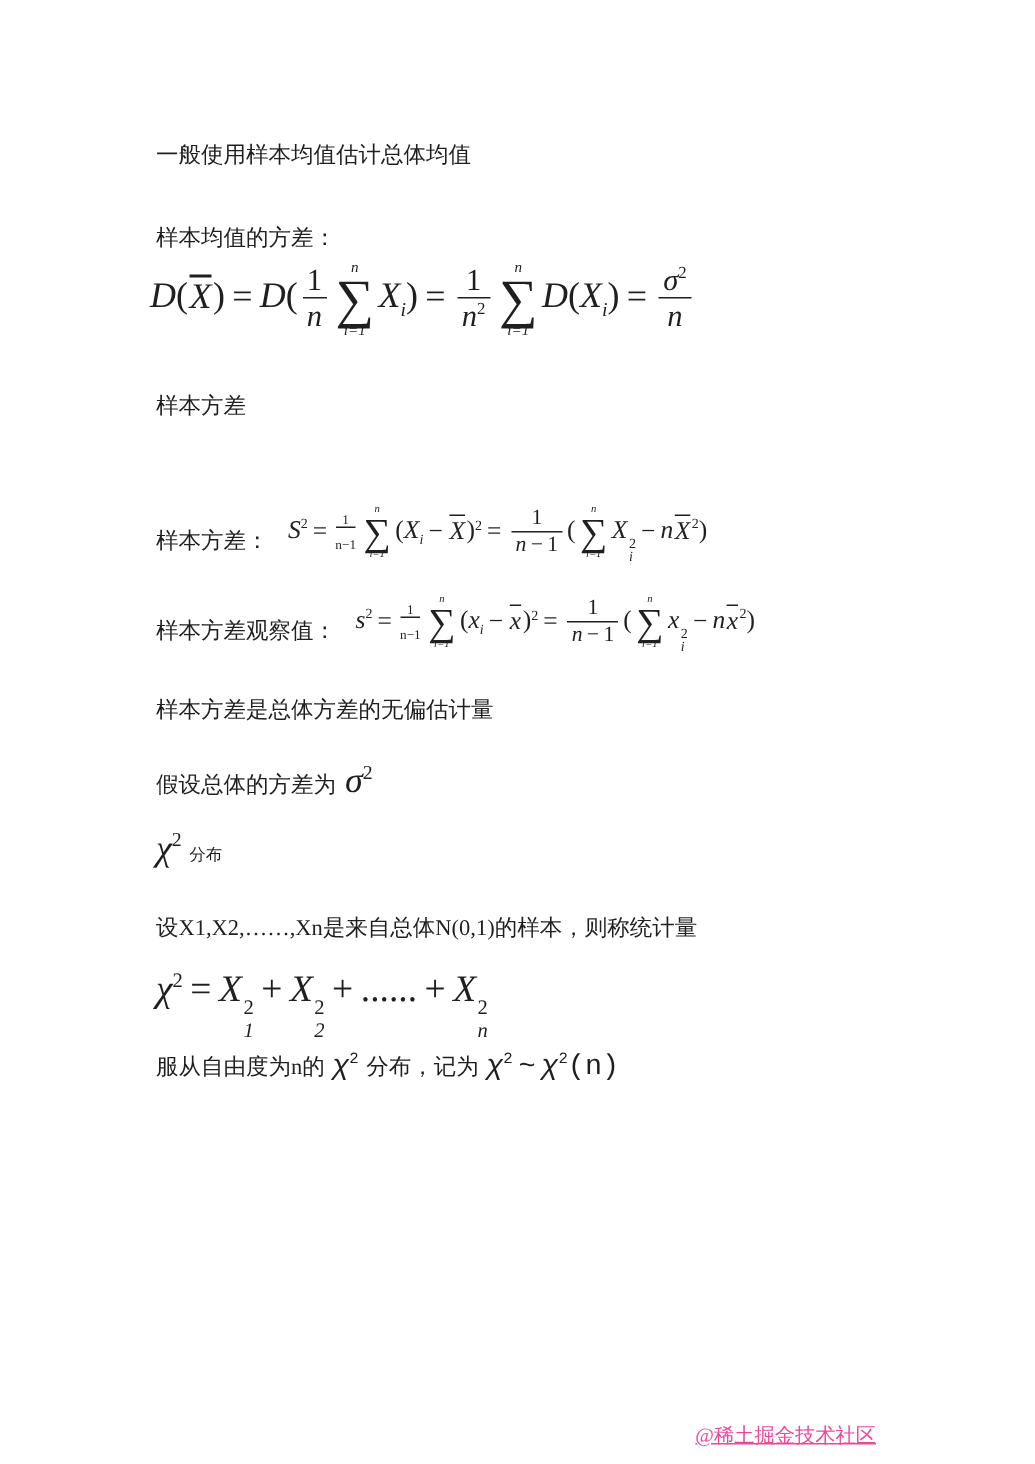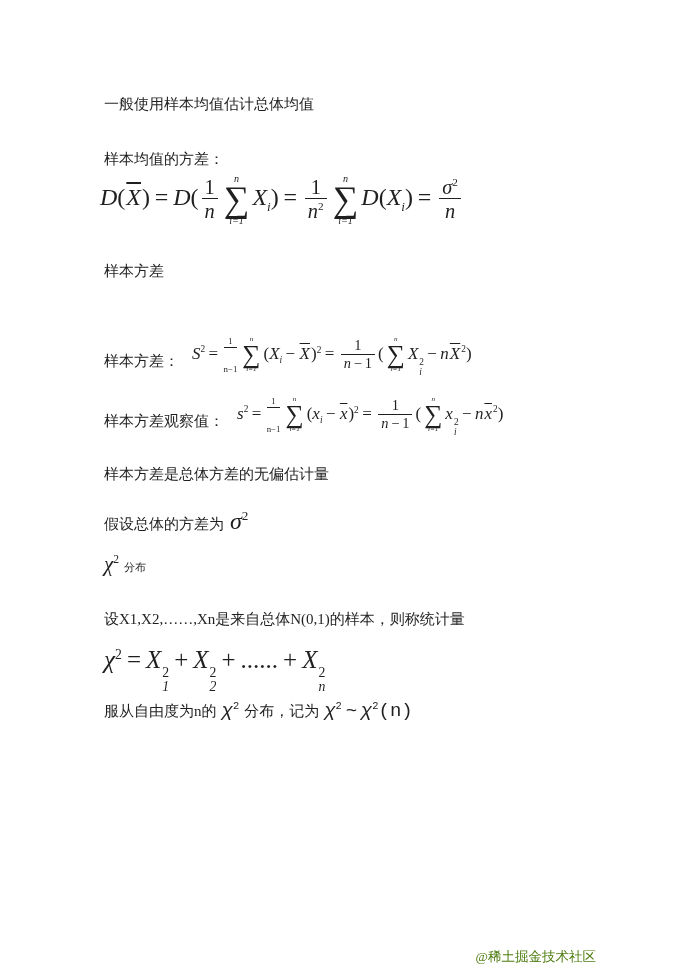--- a/index.html
+++ b/index.html
@@ -13,21 +13,21 @@
   .mo{font-style:normal;margin:0 0.2em;}
   .movl{font-style:italic;text-decoration:overline;padding:0 1px;}
   sub.msub{font-size:0.55em;font-style:italic;}
   sup.msup{font-size:0.55em;}
   .mhsup{font-size:0.55em;position:relative;top:-0.65em;}
   .mfrac{display:inline-block;vertical-align:middle;text-align:center;margin:0 3px;}
   .mfrac .fnum{display:block;font-size:0.85em;line-height:1.1;padding:0 3px;}
   .mfrac .fden{display:block;font-size:0.85em;line-height:1.1;padding:1px 3px 0;border-top:1.4px solid currentColor;}
   .msfrac{display:inline-block;vertical-align:middle;text-align:center;margin:0 2px;font-size:0.52em;font-style:normal;}
   .msfrac .fnum{display:block;line-height:1.2;}
-  .msfrac .fden{display:block;line-height:1.2;padding-top:16px;border-top:1px solid currentColor;text-align:center;}
+  .msfrac .fden{display:block;line-height:1.2;padding-top:6px;border-top:1px solid currentColor;text-align:center;}
   .msum{display:inline-flex;flex-direction:column;align-items:center;vertical-align:middle;margin:0 3px;line-height:1;}
   .msum .slim{font-size:0.42em;font-style:italic;line-height:1.1;}
   .msum .ssig{font-size:1.5em;line-height:0.85;font-style:normal;}
   .mss{display:inline-flex;flex-direction:column;align-items:flex-start;vertical-align:-0.35em;line-height:1;margin-left:1px;}
   .mss .sssup,.mss .sssub{font-size:0.55em;line-height:1.05;}
   .mss .sssub{font-style:italic;}
 
   #b-intro{top:95px;}
   #b-meanvar-label{top:150px;}
   #b-f1{top:173px;left:100px;font-size:24px;}
@@ -39,25 +39,25 @@
   #b-assume{top:506px;}
   #b-chihead{top:552px;}
   #b-setup2{top:610px;}
   #b-f4{top:646px;font-size:25px;}
   #b-final{top:700px;}
 
   .formula-row{display:flex;align-items:flex-end;gap:13px;}
   .formula-row .rowlabel{padding-bottom:7px;}
   .rowmath{font-size:17px;}
   .inline-sigma{font-size:24px;margin-left:6px;}
-  .chihead-math{font-size:21px;margin-right:5px;}
+  .chihead-math{font-size:24px;margin-right:5px;}
   .chihead-suffix{font-size:11px;}
   .inline-chi{font-size:19px;margin:0 5px;font-family:Liberation Mono, monospace;}
-  #b-watermark{position:absolute;top:948px;right:8px;font-size:13.5px;color:#4d7c0f;
-               font-family:"Liberation Serif","DejaVu Serif",serif;}
+  #b-watermark{position:absolute;top:948px;right:20px;font-size:13.5px;color:#ec4899;
+               font-family:"Liberation Serif","DejaVu Serif",serif;text-decoration:underline;}
 </style>
 </head>
 <body>
 
 <div class="page">
 
   <div class="blk cn" id="b-intro">一般使用样本均值估计总体均值</div>
 
   <div class="blk cn" id="b-meanvar-label">样本均值的方差：</div>
 

